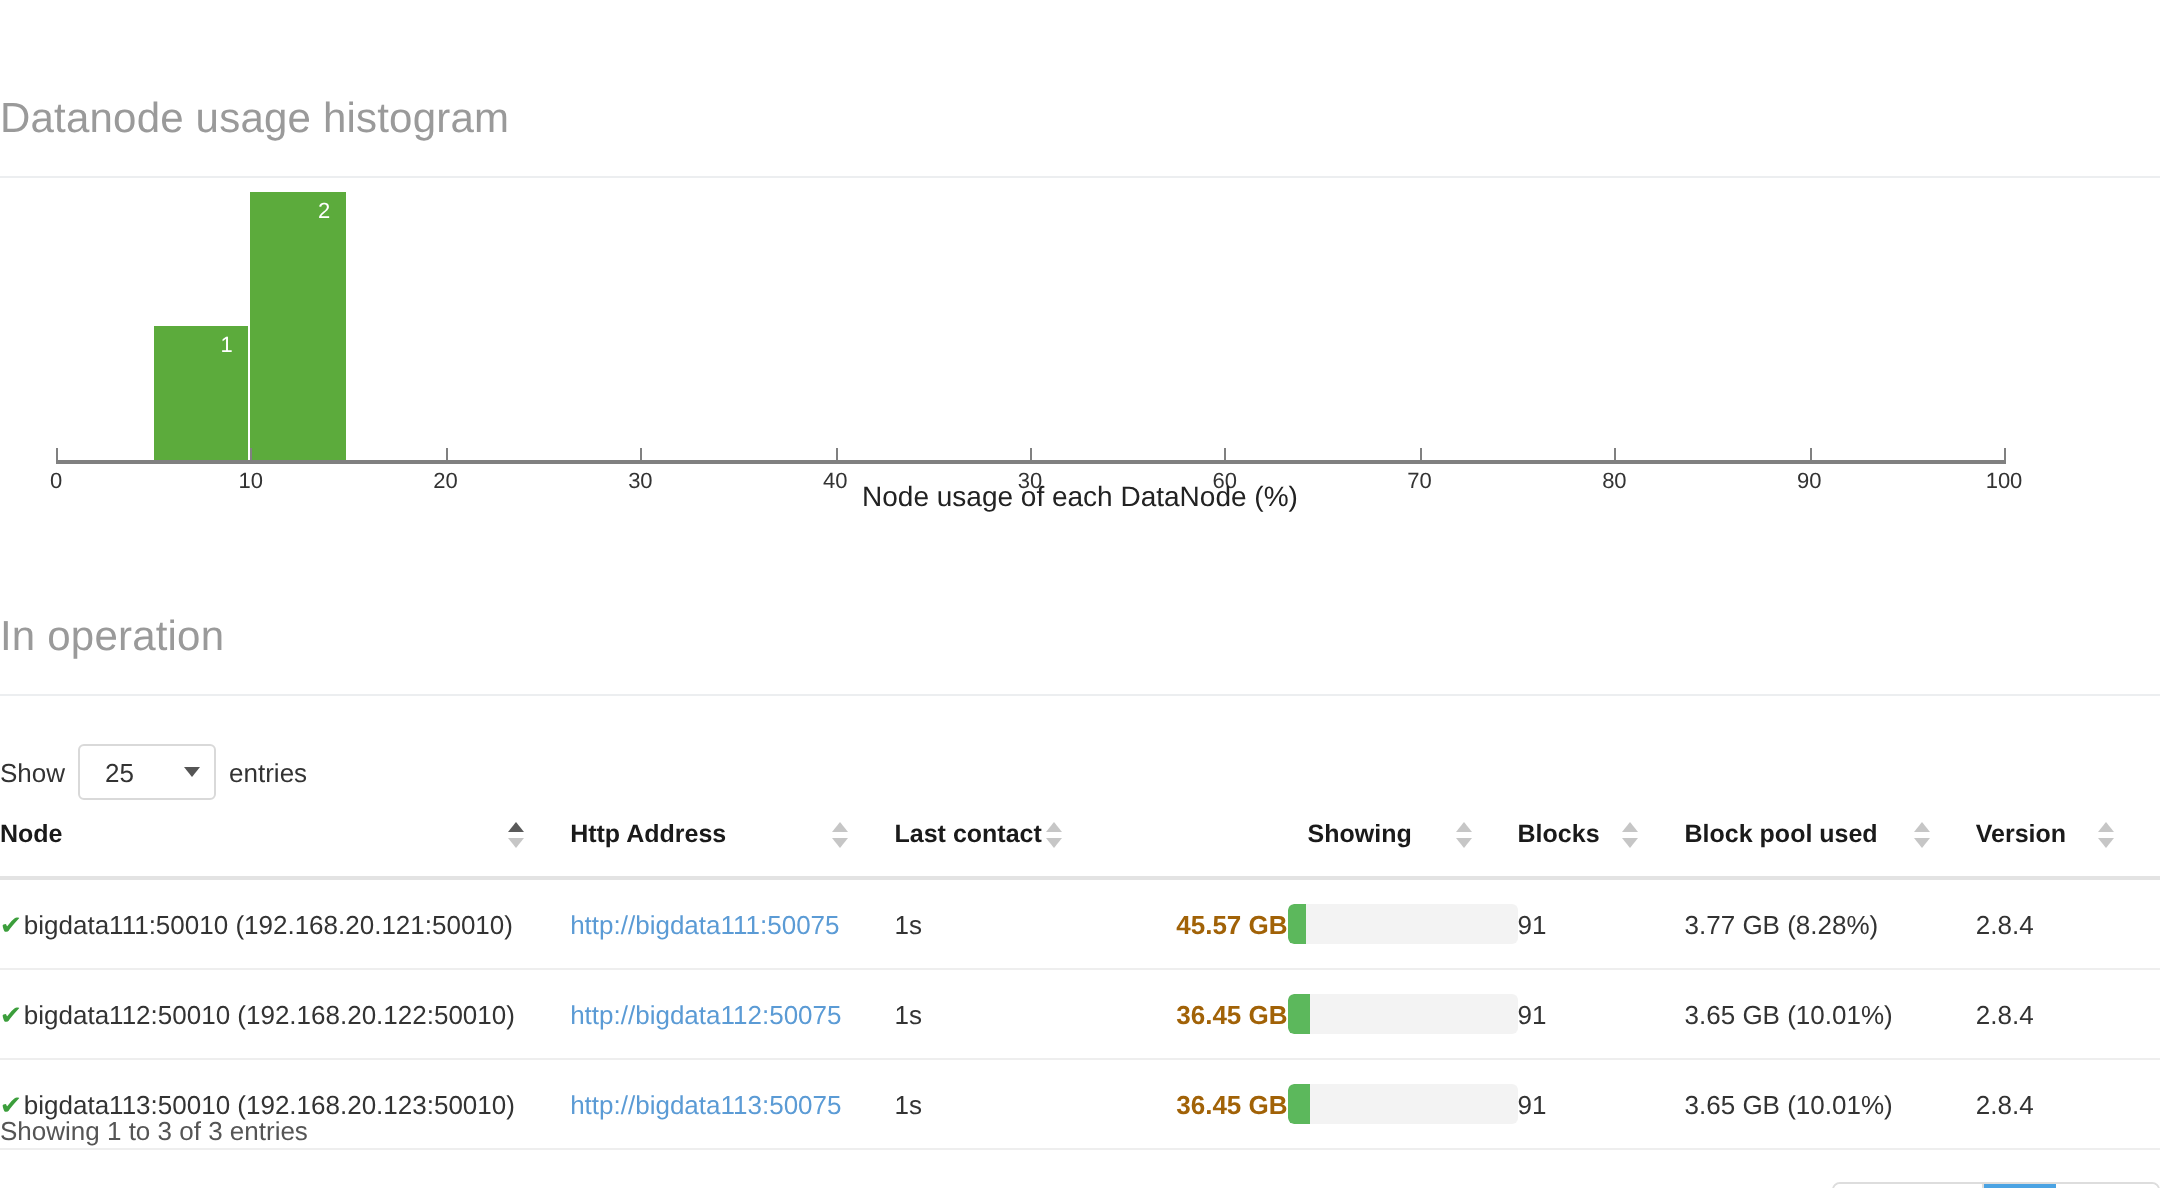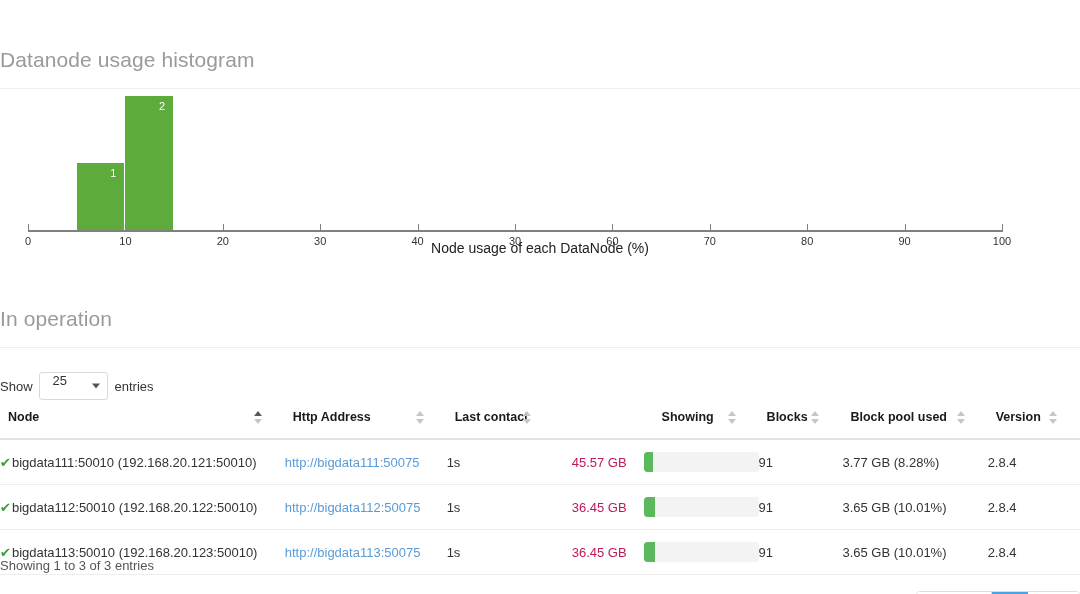--- a/index.html
+++ b/index.html
@@ -98,21 +98,21 @@
     display: flex; align-items: center;
     font-size: 13px; color: #333333;
   }
   .dt-length .lbl { margin-right: 6px; }
   .select-box {
     position: relative;
     width: 69px; height: 28px;
     border: 1px solid #d9d9d9;
     border-radius: 3px;
     background: #ffffff;
-    display: flex; align-items: flex-start;
+    display: flex; align-items: center;
     padding: 0 6px;
     font-size: 13px;
     color: #333333;
   }
   .select-box .val { padding-left: 7px; }
   .select-arrow {
     position: absolute; right: 7px; top: 50%;
     transform: translateY(-50%);
     width: 0; height: 0;
     border-left: 4px solid transparent;
@@ -146,21 +146,21 @@
     left: 0; top: 410px;
     width: 1080px;
     border-collapse: collapse;
     font-size: 13px;
   }
   table.dt thead th {
     text-align: left;
     font-weight: bold;
     color: #1a1a1a;
     font-size: 12.5px;
-    padding: 0 0 14px 8px;
+    padding: 0 0 14px 0;
     border-bottom: 2px solid #e3e3e3;
     position: relative;
     vertical-align: bottom;
     white-space: nowrap;
   }
   table.dt tbody td {
     padding: 12px 0 12px 0;
     border-bottom: 1px solid #eeeeee;
     color: #333333;
     vertical-align: middle;
@@ -201,23 +201,23 @@
   a.http-link {
     color: #5b9bd5;
     text-decoration: none;
     font-size: 13px;
   }
 
   .cap-cell { display: flex; align-items: center; }
   .cap-text {
     width: 90px;
     text-align: right;
-    padding-right: 17px;
-    font-size: 13px;
-    color: #be185d;
+    font-size: 13px;
+    color: #a16207;
+    font-weight: bold;
   }
   .progress {
     width: 115px; height: 20px;
     background: #f3f3f3;
     border-radius: 3px;
     overflow: hidden;
   }
   .progress-bar {
     height: 100%;
     background: #5cb85c;

